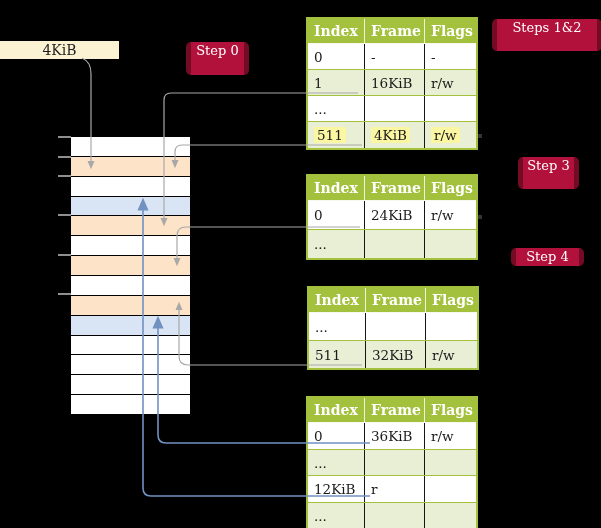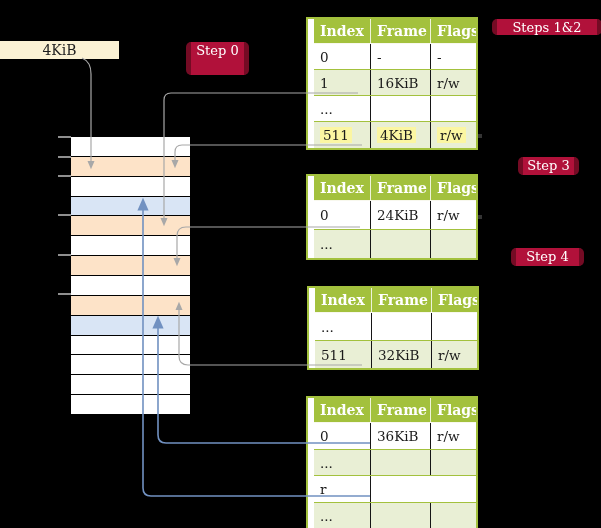--- a/index.html
+++ b/index.html
@@ -24,21 +24,21 @@
     display:flex;flex-direction:column;z-index:2;
   }
   .mrow{flex:1;}
   .mrow + .mrow{border-top:1.3px solid #000;}
   .tick{position:absolute;left:58px;width:13px;height:1.7px;background:#8f8f8f;z-index:3;}
   
   .ftable{
     position:absolute;width:172px;border:2.5px solid #a3c13d;box-sizing:border-box;
     background:#fff;z-index:4;
   }
-  .trow{display:grid;grid-template-columns:57px 60px 1fr;margin-left:6px;}
+  .trow{display:grid;grid-template-columns:57px 60px 1fr;}
   .cell{
     box-sizing:border-box;padding-left:6px;font-size:13.5px;color:#1a1a1a;
     display:flex;align-items:center;overflow:hidden;
   }
   .thead .cell{
     background:#a3c13d;color:#fff;font-weight:bold;font-size:14px;
   }
   .thead .cell:nth-child(-n+2){border-right:1.5px solid #eef3da;}
   .brow .cell:nth-child(-n+2){border-right:1px solid #161616;}
   .brow + .brow{border-top:1.5px solid #a3c13d;}
@@ -54,22 +54,22 @@
   
   .overlay{position:absolute;left:0;top:0;z-index:6;pointer-events:none;}
   .nub{position:absolute;width:5px;height:4px;background:#343434;z-index:3;}
 </style>
 </head>
 <body>
 
 <div class="sizebox">4KiB</div>
 
 <div class="badge" style="left:186px;top:42px;width:63px;height:33px;line-height:17px;">Step 0</div>
-<div class="badge" style="left:492px;top:19px;width:110px;height:16px;line-height:18px;">Steps 1&amp;2</div>
-<div class="badge" style="left:518px;top:157px;width:61px;height:18px;line-height:17px;">Step 3</div>
+<div class="badge" style="left:492px;top:19px;width:110px;height:32px;line-height:18px;">Steps 1&amp;2</div>
+<div class="badge" style="left:518px;top:157px;width:61px;height:32px;line-height:17px;">Step 3</div>
 <div class="badge" style="left:511px;top:248px;width:73px;height:18px;line-height:18px;">Step 4</div>
 
 <div class="memcol">
   <div class="mrow" style="background: rgb(255, 255, 255);"></div>
   <div class="mrow" style="background: rgb(253, 227, 200);"></div>
   <div class="mrow" style="background: rgb(255, 255, 255);"></div>
   <div class="mrow" style="background: rgb(217, 229, 245);"></div>
   <div class="mrow" style="background: rgb(253, 227, 200);"></div>
   <div class="mrow" style="background: rgb(255, 255, 255);"></div>
   <div class="mrow" style="background: rgb(253, 227, 200);"></div>
@@ -169,20 +169,21 @@
     <div class="cell">0</div>
     <div class="cell">36KiB</div>
     <div class="cell">r/w</div>
   </div>
   <div class="trow brow h25 g">
     <div class="cell">...</div>
     <div class="cell"></div>
     <div class="cell"></div>
   </div>
   <div class="trow brow h26 w">
+    <div class="cell">12KiB</div>
     <div class="cell">r</div>
   </div>
   <div class="trow brow h26 g">
     <div class="cell">...</div>
     <div class="cell"></div>
     <div class="cell"></div>
   </div>
 </div>
 
 <div class="nub" style="left:477px;top:134px;"></div>

